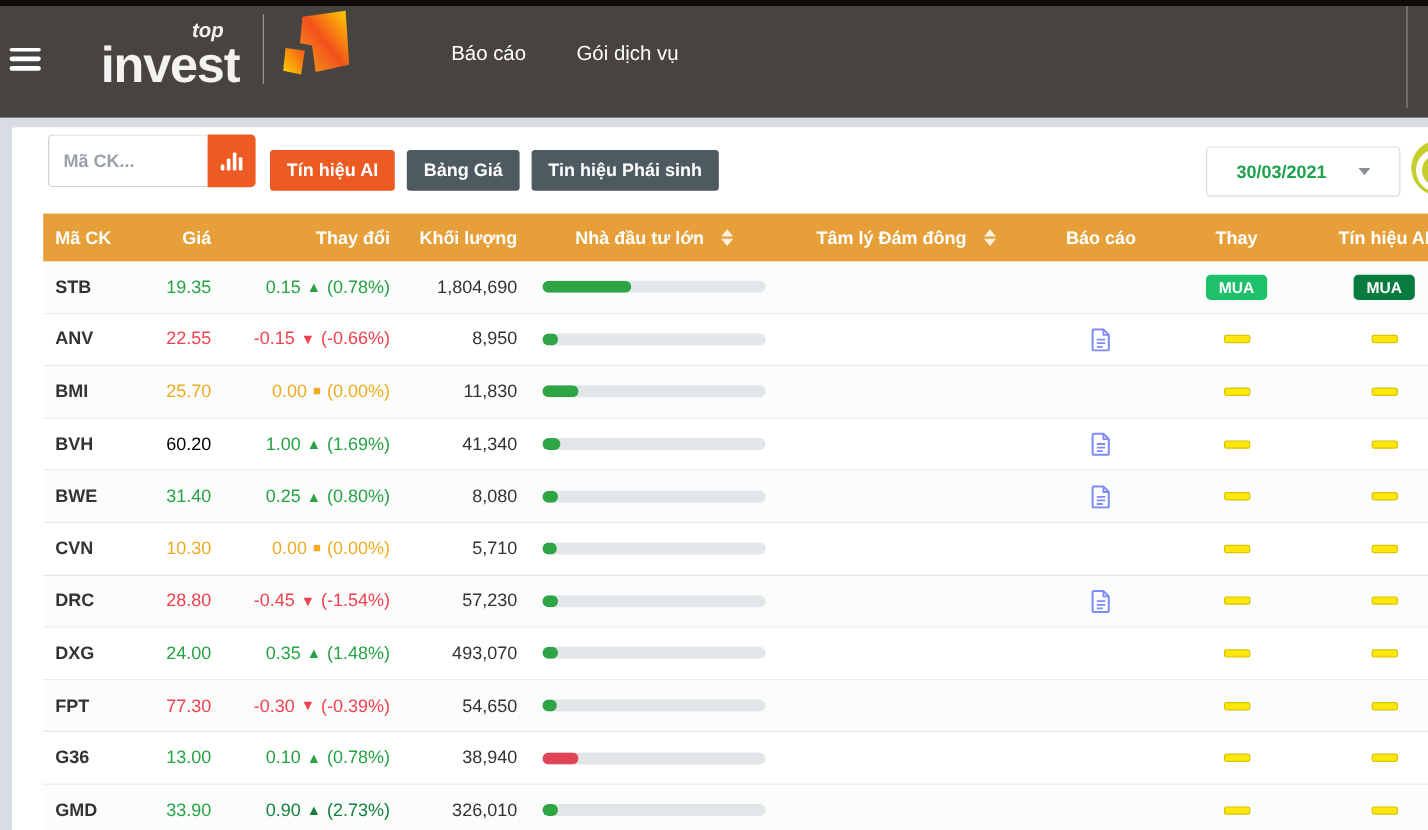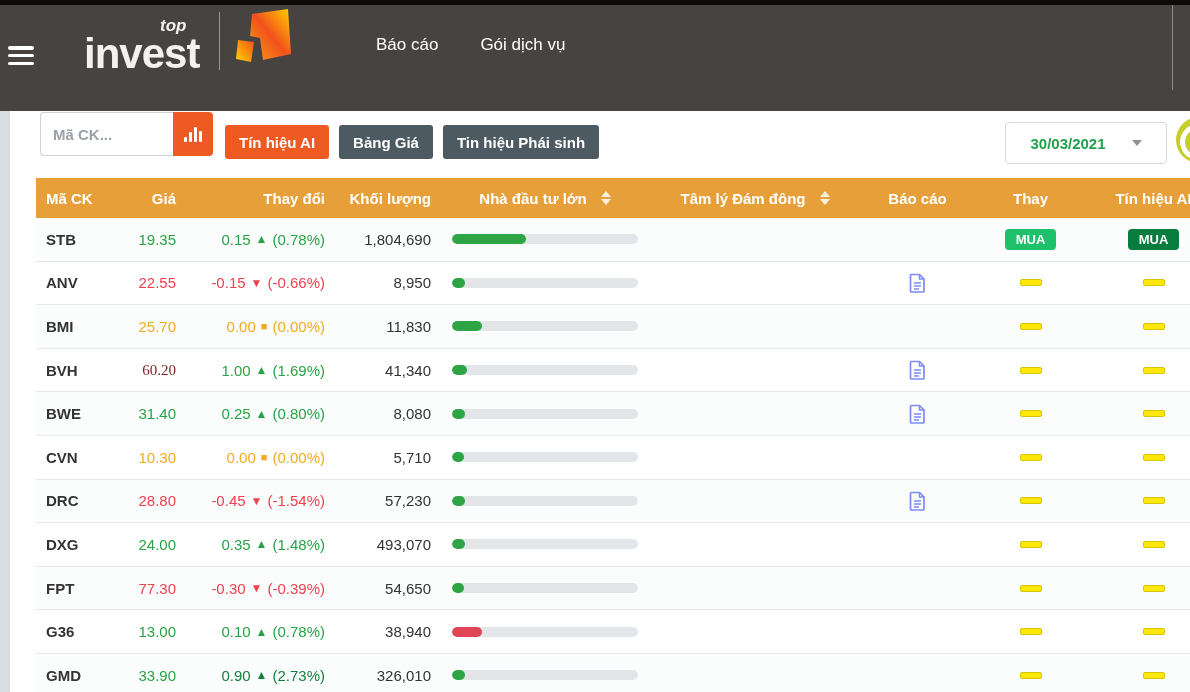--- a/index.html
+++ b/index.html
@@ -4,21 +4,21 @@
 <style>
   html,body{margin:0;padding:0;}
   body{
     width:1190px;height:692px;overflow:hidden;position:relative;
     background:#d7dde2;
     font-family:"Liberation Sans",sans-serif;
     -webkit-font-smoothing:antialiased;
   }
   
   .topstrip{position:absolute;left:0;top:0;width:1190px;height:5px;background:#0c0b0a;z-index:5;}
-  .header{position:absolute;left:0;top:0;width:1190px;height:111px;background:#474340;z-index:4;display:flex;align-items:center;}
+  .header{position:absolute;left:0;top:0;width:1190px;height:98px;background:#474340;z-index:4;display:flex;align-items:center;}
   .hamburger{width:26px;height:19px;margin-left:8px;display:flex;flex-direction:column;justify-content:space-between;cursor:pointer;}
   .hamburger span{display:block;height:3.5px;background:#fff;border-radius:2px;}
   .logo{position:absolute;left:78px;top:14px;width:210px;height:66px;}
   .logo .main{font-size:42px;font-weight:700;color:#f3f2f1;letter-spacing:-1px;position:absolute;left:6px;top:16px;}
   .logo .sup{font-size:17px;font-weight:700;font-style:italic;color:#f3f2f1;position:absolute;left:82px;top:2px;}
   .logo-divider{position:absolute;left:219px;top:12px;height:58px;width:1px;background:rgba(255,255,255,.45);}
   .logo-mark{position:absolute;left:230px;top:6px;}
   .nav{position:absolute;left:376px;top:0;height:90px;display:flex;align-items:center;gap:42px;}
   .nav .nav-item{color:#fff;font-size:17px;cursor:pointer;white-space:nowrap;}
   .header-right-divider{position:absolute;left:1172px;top:5px;height:85px;width:1px;background:rgba(255,255,255,.38);}
@@ -276,21 +276,21 @@
         </div>
         <div class="cell center">
           <span class="dash"></span>
         </div>
       </div>
       <div class="trow">
         <div class="cell left">
           <span class="ticker">BVH</span>
         </div>
         <div class="cell right">
-          <span style="color: #7f1d1d; font-family: Liberation Serif, serif;">60.20</span>
+          <span style="color: #000000;">60.20</span>
         </div>
         <div class="cell right">
           <span class="chg" style="color: rgb(39, 163, 68);">
             <span>1.00</span>
             <span class="glyph">▲</span>
             <span>(1.69%)</span>
           </span>
         </div>
         <div class="cell right">
           <span class="vol">41,340</span>

